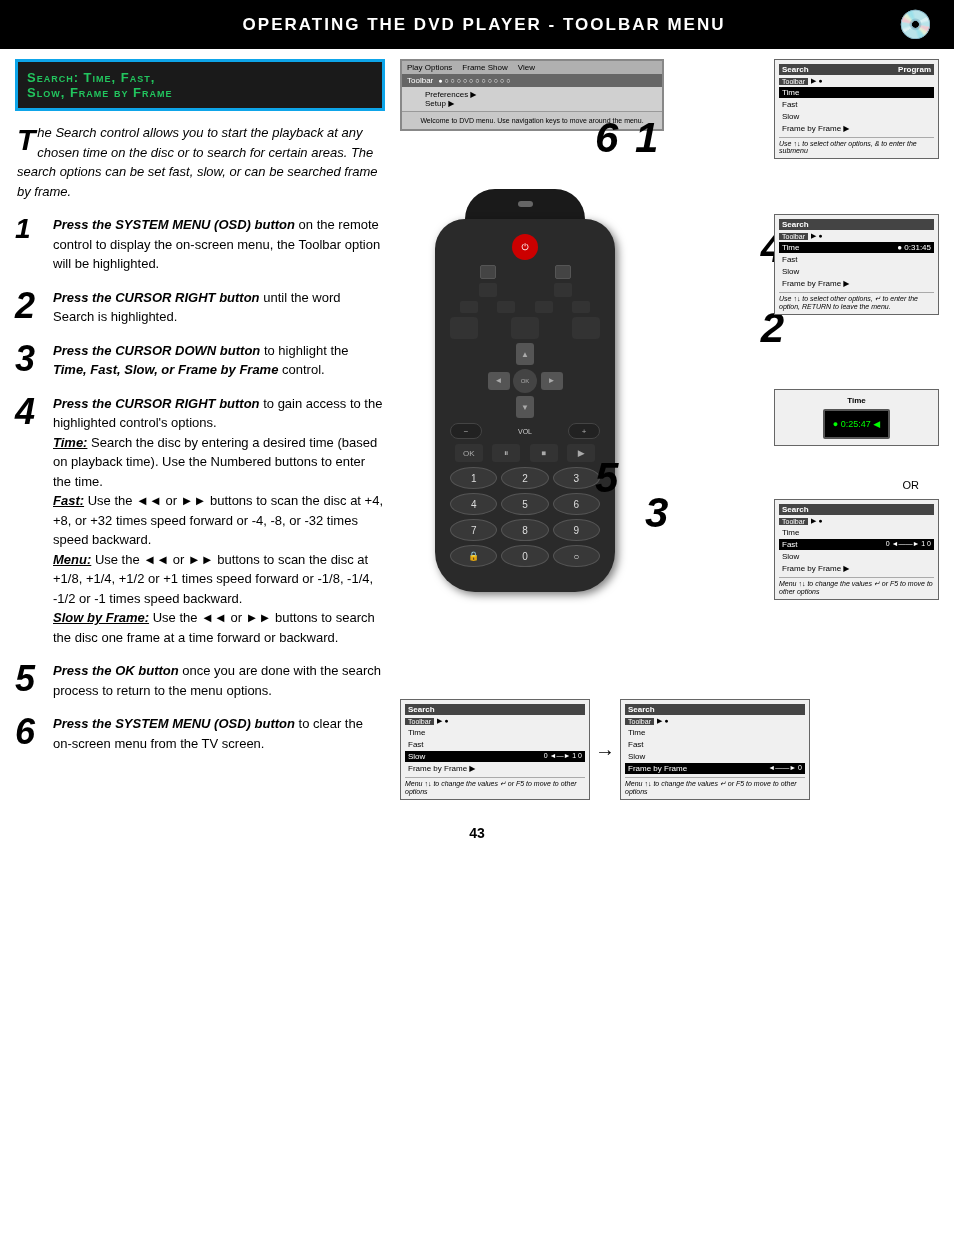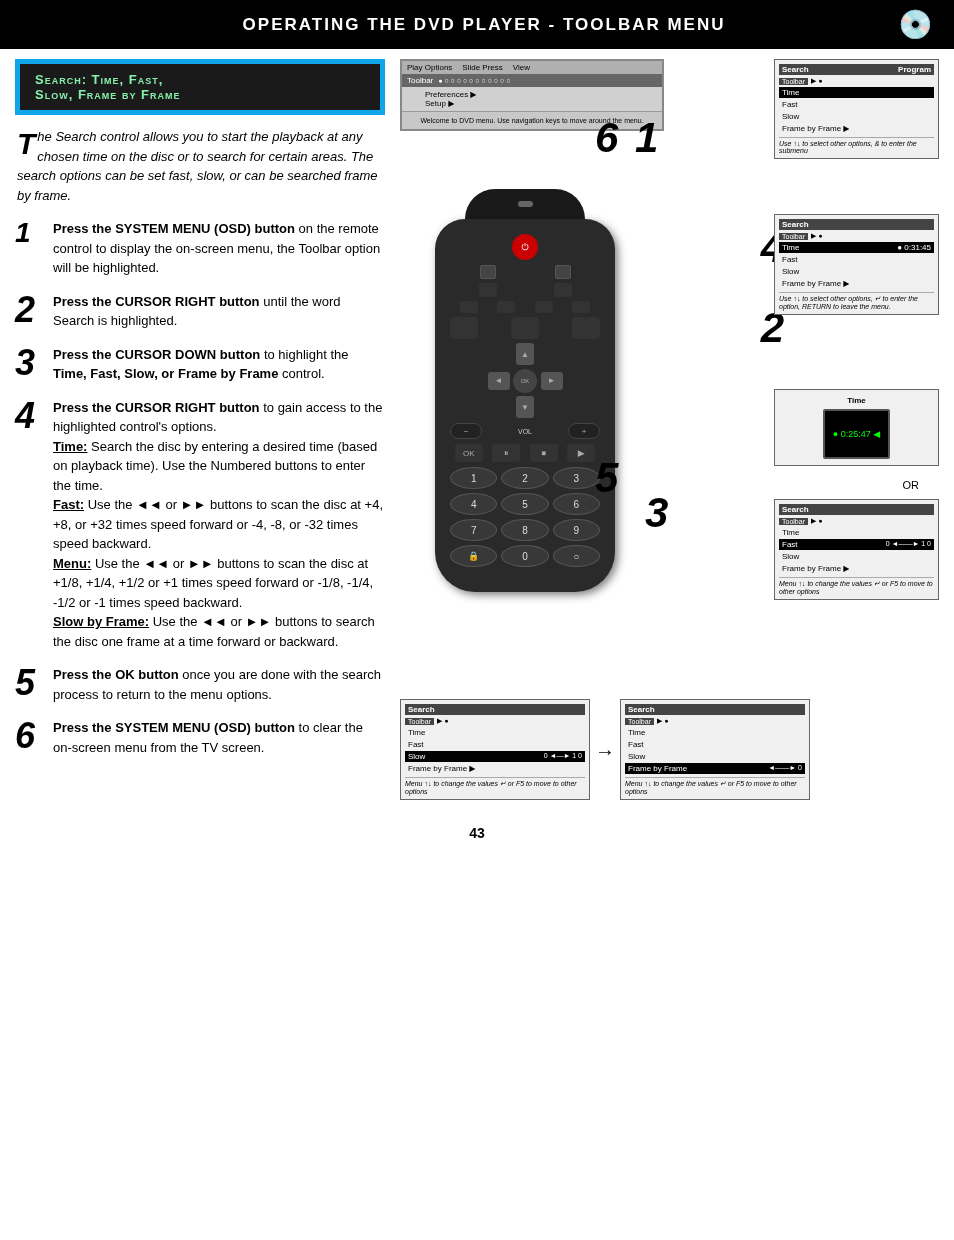--- a/index.html
+++ b/index.html
@@ -43,24 +43,24 @@
 
     
     .left-col {
       width: 370px;
       flex-shrink: 0;
     }
 
     
     .section-title-box {
       background: #1a1a1a;
-      color: #86efac;
-      padding: 8px 15px;
+      color: #22c55e;
+      padding: 8px 9px;
       margin-bottom: 12px;
-      border: 5px solid #0ea5e9;
+      border: 3px solid #0ea5e9;
     }
     .section-title-box .section-title {
       font-size: 13px;
       font-weight: bold;
       font-variant: small-caps;
       letter-spacing: 1px;
     }
 
     
     .intro-para {
@@ -98,21 +98,21 @@
       line-height: 1;
       font-style: italic;
     }
     .step-number.large {
       font-size: 36px;
     }
     .step-text {
       font-size: 13px;
       line-height: 1.5;
     }
-    .step-text b { font-weight: bold; }
+    .step-text b { font-weight: bold; font-style: italic; }
     .step-text u { text-decoration: underline; }
 
     
     .right-col {
       flex: 1;
       position: relative;
     }
 
     
     .page-number {
@@ -209,21 +209,21 @@
   </div>
 
   <div class="right-col">
 
     <div style="position:relative; height:640px;">
 
       <div style="position:absolute; top:0; left:0; width:264px;">
         <div style="border:2px solid #888; background:#e0e0e0; font-size:8px;">
           <div style="background:#b0b0b0; display:flex; gap:10px; padding:2px 5px; font-size:8px;">
             <span>Play Options</span>
-            <span>Slide Press</span>
+            <span>Frame Show</span>
             <span>View</span>
           </div>
           <div style="background:#666; color:#fff; padding:2px 5px; font-size:8px; display:flex; align-items:center; gap:5px;">
             <span>Toolbar</span>
             <span style="font-size:7px;">● ○ ○ ○ ○ ○ ○ ○ ○ ○ ○ ○</span>
           </div>
           <div style="padding:3px 23px; font-size:8px; background:#d0d0d0;">
             <div>Preferences ▶</div>
             <div>Setup ▶</div>
           </div>
@@ -345,21 +345,21 @@
           </div>
         </div>
       </div>
 
       <div style="position:absolute; top:395px; left:195px; font-size:42px; font-weight:bold; font-style:italic;">5</div>
       <div style="position:absolute; top:430px; left:245px; font-size:42px; font-weight:bold; font-style:italic;">3</div>
 
       <div style="position:absolute; top:330px; right:0; width:165px;">
         <div style="border:1px solid #666; background:#f0f0f0; font-size:8px; padding:6px; text-align:center;">
           <div style="font-weight:bold; margin-bottom:4px;">Time</div>
-          <div style="background:#000; color:#0f0; padding:18px 8px; display:inline-block; border-radius:2px; font-size:9px; border:2px solid #555;">● 0:25:47 ◀</div>
+          <div style="background:#000; color:#0f0; padding:8px 8px; display:inline-block; border-radius:2px; font-size:9px; border:2px solid #555;">● 0:25:47 ◀</div>
         </div>
       </div>
 
       <div style="position:absolute; top:420px; right:20px; font-size:11px; font-weight:normal;">OR</div>
 
       <div style="position:absolute; top:440px; right:0; width:165px;">
         <div style="border:1px solid #666; background:#f0f0f0; font-size:8px; padding:4px;">
           <div style="background:#444; color:#fff; padding:1px 3px; font-weight:bold; margin-bottom:2px;">Search</div>
           <div style="display:flex; align-items:center; gap:3px; margin-bottom:2px;">
             <span style="background:#444; color:#fff; padding:0 3px; font-size:7px;">Toolbar</span>

